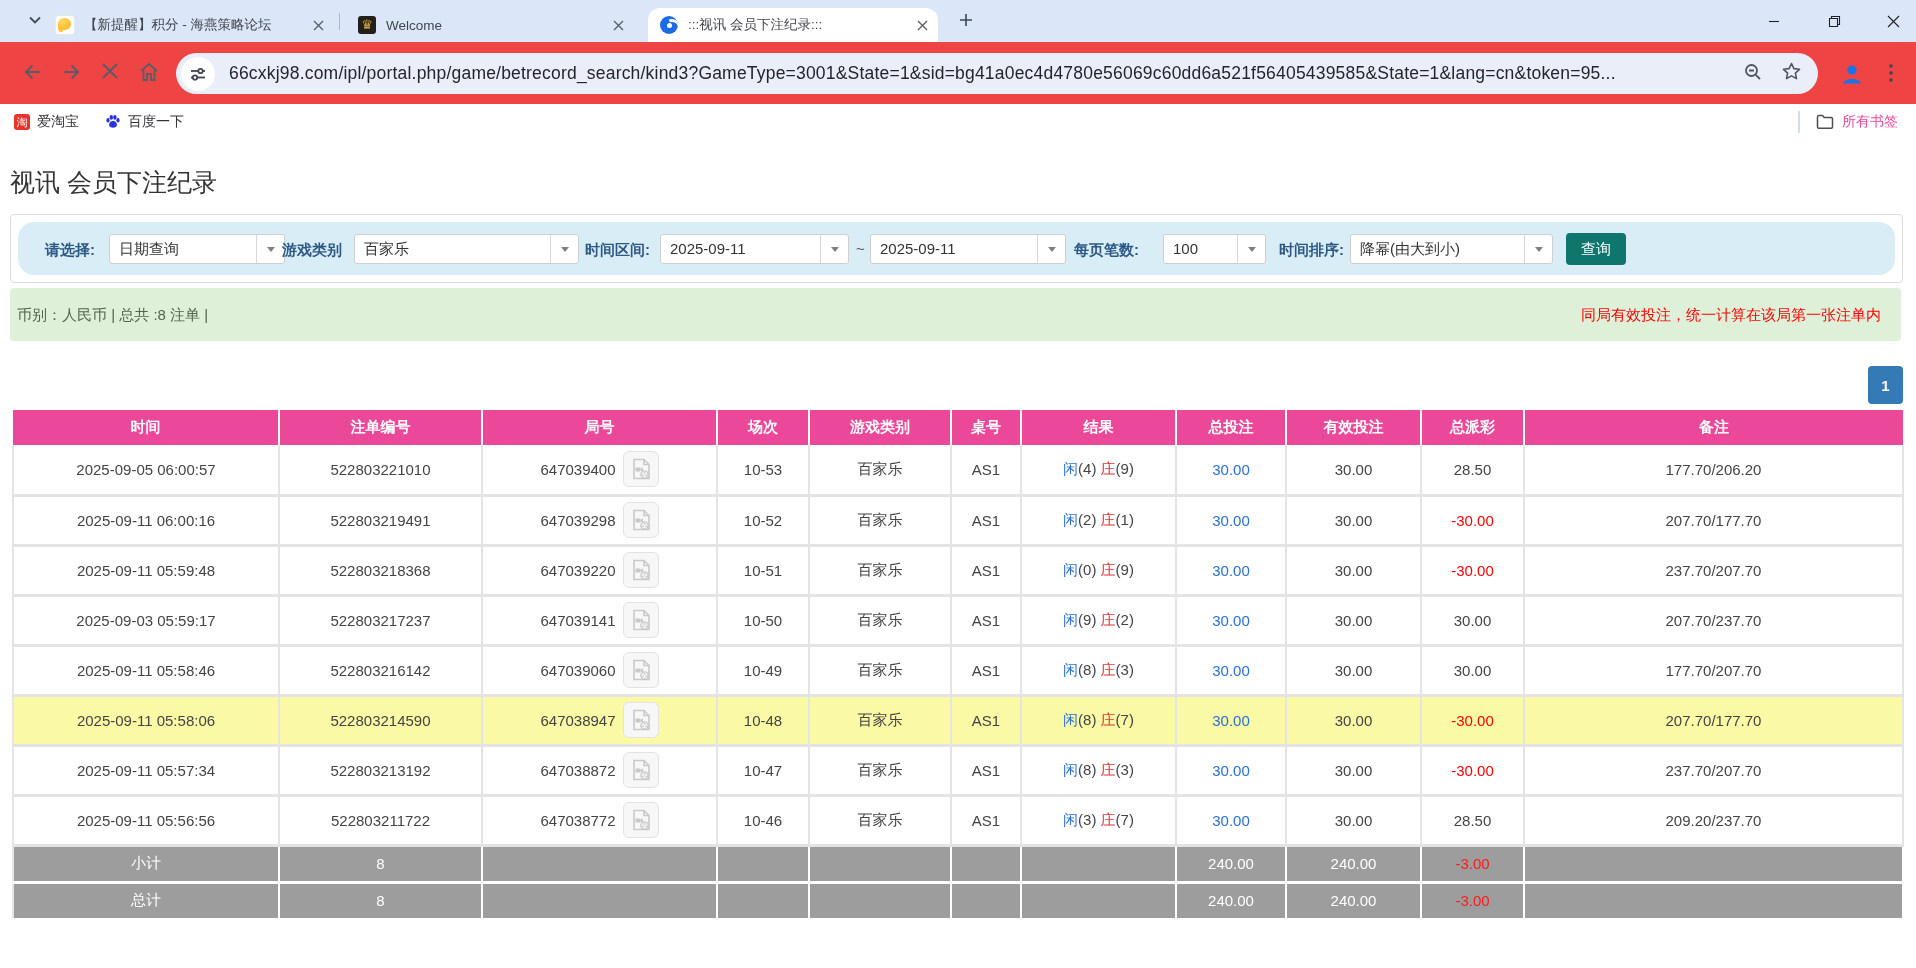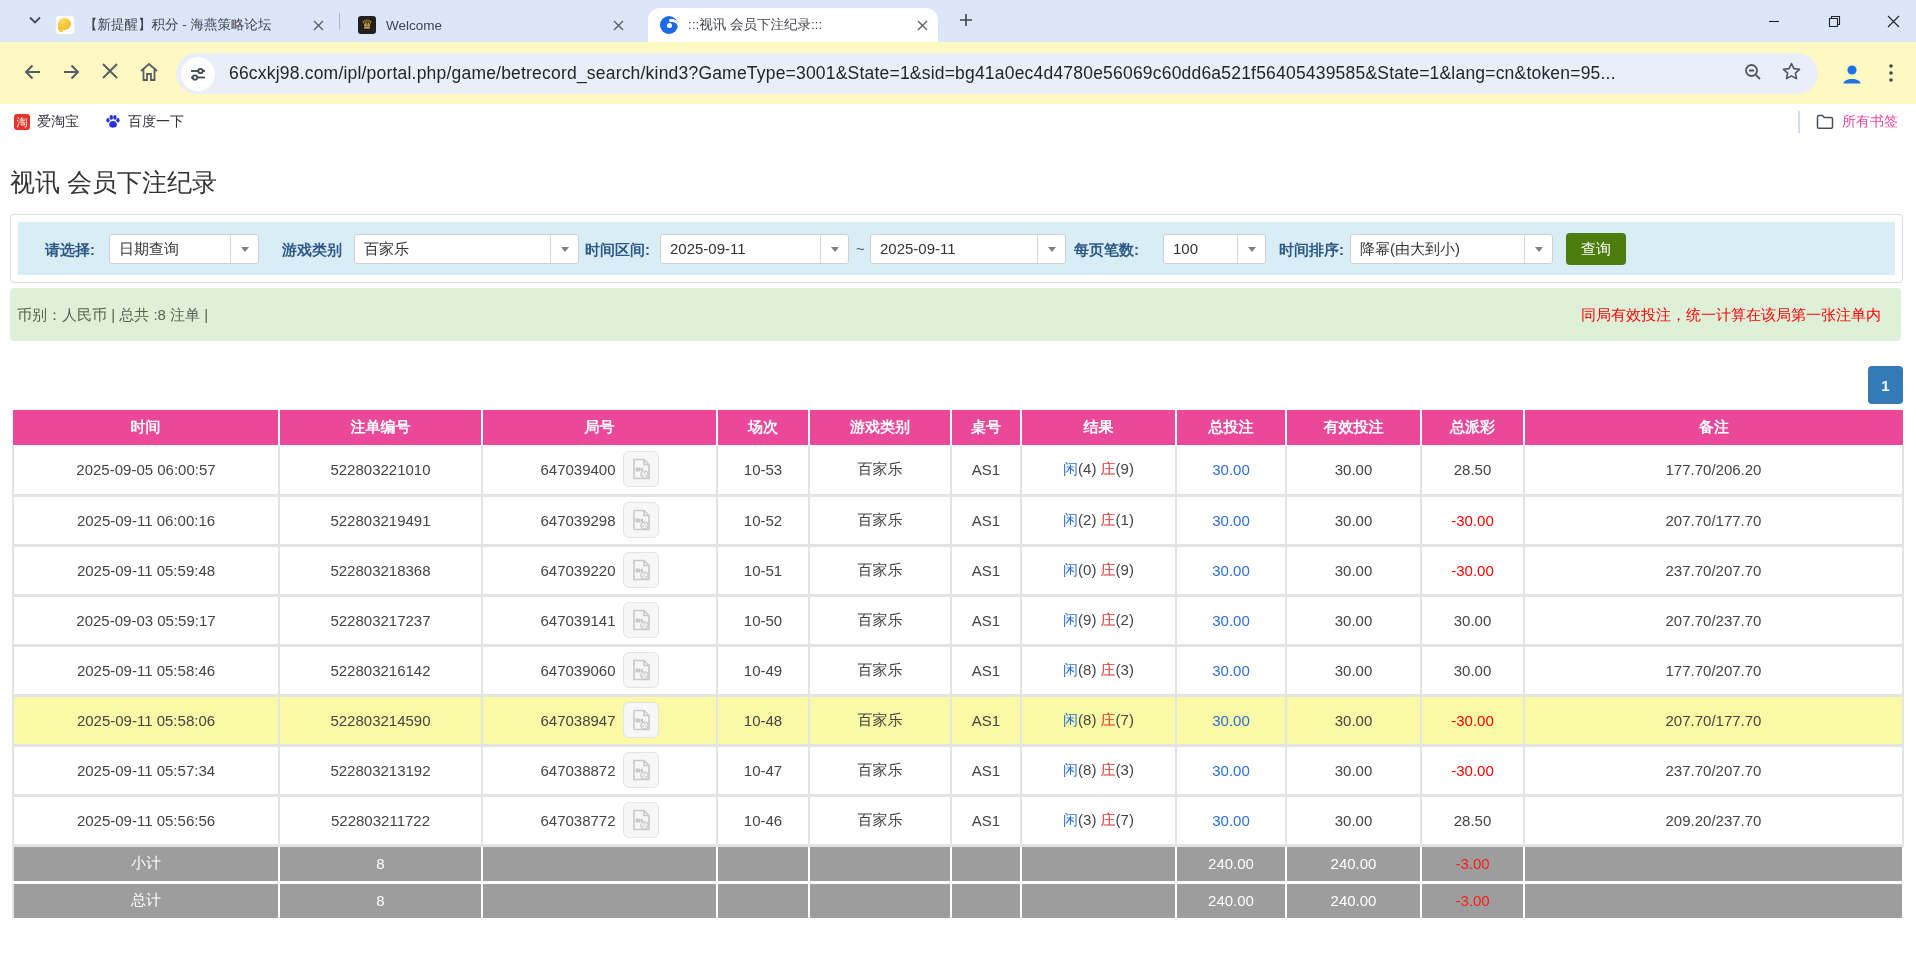--- a/index.html
+++ b/index.html
@@ -21,49 +21,49 @@
 
 .fav-forum { background:#fff; border-radius:3px; box-shadow:0 0 0 1px #e8e8e8; }
 .fav-forum::before { content:""; position:absolute; left:2px; top:2px; width:13px; height:12px; background:radial-gradient(circle at 35% 30%,#ffd958,#ffaf1d); border-radius:55% 55% 55% 12%; }
 .fav-forum::after { content:""; position:absolute; left:3px; top:13px; width:4px; height:3px; background:#ffc23a; border-radius:50%; }
 .fav-lion { background:#23201c; border-radius:3px; color:#d2a645; font-size:13px; line-height:18px; text-align:center; }
 .fav-globe { border-radius:50%; background:#1d6ae5; overflow:hidden; }
 .fav-globe::before { content:""; position:absolute; left:3px; top:3px; width:12px; height:12px; border-radius:50%; border:3px solid #fff; border-left-color:transparent; border-bottom-color:transparent; transform:rotate(25deg); }
 .fav-globe::after { content:""; position:absolute; left:7px; top:7px; width:5px; height:5px; border-radius:50%; background:#fff; }
 
 
-.toolbar { position:absolute; left:0; top:42px; width:1916px; height:62px; background:#fef9c3; }
+.toolbar { position:absolute; left:0; top:42px; width:1916px; height:62px; background:#ef4444; }
 .tb-icon { position:absolute; top:19px; color:#585d66; }
 .omnibox { position:absolute; left:176px; top:11px; width:1642px; height:41px; background:#e9eef9; border-radius:21px; display:flex; align-items:center; }
 .tune-wrap { width:34px; height:34px; margin-left:5px; background:#fff; border-radius:50%; display:flex; align-items:center; justify-content:center; color:#40454e; flex:none; }
 .url { margin-left:14px; font-size:17.5px; color:#23252a; white-space:nowrap; overflow:hidden; flex:1; letter-spacing:.2px; }
 .omni-right { display:flex; align-items:center; gap:18px; margin:0 16px 0 10px; color:#50555e; flex:none; }
 .avatar-wrap { position:absolute; left:1838px; top:18px; width:28px; height:28px; display:flex; align-items:center; justify-content:center; }
 .kebab { position:absolute; left:1888px; top:20px; color:#41454d; }
 
 
 .bookmarks { position:absolute; left:0; top:104px; width:1916px; height:36px; background:#fff; display:flex; align-items:center; }
 .bm { display:flex; align-items:center; font-size:14px; color:#33363b; }
 .bm-taobao { width:16px; height:16px; background:#e8332a; border-radius:3px; color:#fff; font-size:11px; line-height:16px; text-align:center; margin-right:7px; }
 .bm-baidu { width:16px; height:16px; margin-right:7px; }
 .bm-right { position:absolute; right:18px; display:flex; align-items:center; font-size:14px; color:#ec4899;padding-left:28px; }
 .bm-divider { width:2px; height:22px; background:#cfdcf3; margin-right:16px; }
 .folder-icon { color:#4a4e55; margin-right:8px; display:flex; }
 
 
 .page-title { position:absolute; left:10px; top:166px; font-size:25px; font-weight:500; color:#333; }
 .filter-panel { position:absolute; left:10px; top:214px; width:1893px; height:69px; background:#fff; border:1px solid #ddd; border-radius:4px; }
-.filter-bar { position:absolute; left:7px; top:7px; width:1877px; height:53px; background:#d9edf7; border-radius:0; }
+.filter-bar { position:absolute; left:7px; top:7px; width:1877px; height:53px; background:#d9edf7; border-radius:16px; }
 .flabel { position:absolute; top:19px; font-size:15px; font-weight:bold; color:#2d5986; white-space:nowrap; }
 .combo { position:absolute; top:12px; height:30px; background:#fff; border:1px solid #cfcfcf; border-radius:3px; display:flex; }
 .combo-text { flex:1; font-size:15px; color:#333; line-height:28px; padding-left:9px; white-space:nowrap; overflow:hidden; }
 .combo-arrow { width:28px; border-left:1px solid #d8d8d8; display:flex; align-items:center; justify-content:center; }
 .combo-arrow i { width:0; height:0; border-left:4.5px solid transparent; border-right:4.5px solid transparent; border-top:5.5px solid #808080; }
 .tilde { position:absolute; top:18px; font-size:15px; color:#555; }
-.query-btn { position:absolute; top:11px; width:60px; height:32px; background:#4d7c0f; border:none; border-radius:4px; color:#fff; font-size:15px; font-family:inherit; }
+.query-btn { position:absolute; top:11px; width:60px; height:32px; background:#0f766e; border:none; border-radius:4px; color:#fff; font-size:15px; font-family:inherit; }
 
 .green-bar { position:absolute; left:10px; top:288px; width:1891px; height:53px; background:#dff0d8; border-radius:4px; }
 .green-left { position:absolute; left:7px; top:18px; font-size:15px; color:#53654e; }
 .green-right { position:absolute; right:20px; top:18px; font-size:15px; color:#ff0000; }
 
 .page-btn { position:absolute; left:1868px; top:366px; width:35px; height:38px; background:#337ab7; border-radius:4px; color:#fff; font-size:15px; font-weight:bold; display:flex; align-items:center; justify-content:center; }
 
 
 .bet-table { position:absolute; left:12px; top:410px; width:1890px; border-collapse:collapse; table-layout:fixed; }
 .bet-table th { background:#ec4899; color:#fff; font-size:15px; font-weight:bold; height:35px; border-right:2px solid #fff; }
@@ -229,21 +229,21 @@
       </span>
       <span>所有书签</span>
     </span>
   </div>
 
   <div class="page-title">视讯 会员下注纪录</div>
 
   <div class="filter-panel">
     <div class="filter-bar">
       <span class="flabel" style="left:27px;">请选择:</span>
-      <div class="combo" style="left:91px;width:150px;">
+      <div class="combo" style="left:91px;width:176px;">
         <span class="combo-text">日期查询</span>
         <span class="combo-arrow">
             <i></i>
           </span>
       </div>
       <span class="flabel" style="left:264px;">游戏类别</span>
       <div class="combo" style="left:336px;width:225px;">
         <span class="combo-text">百家乐</span>
         <span class="combo-arrow">
             <i></i>

